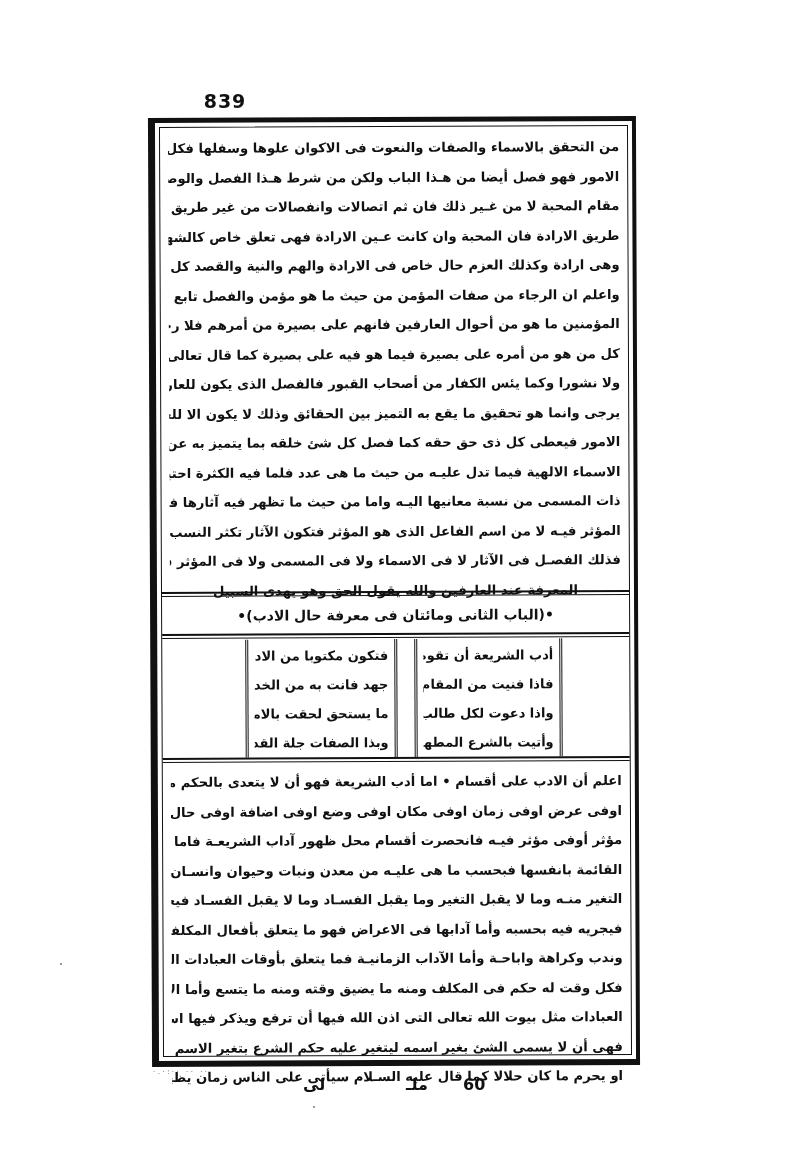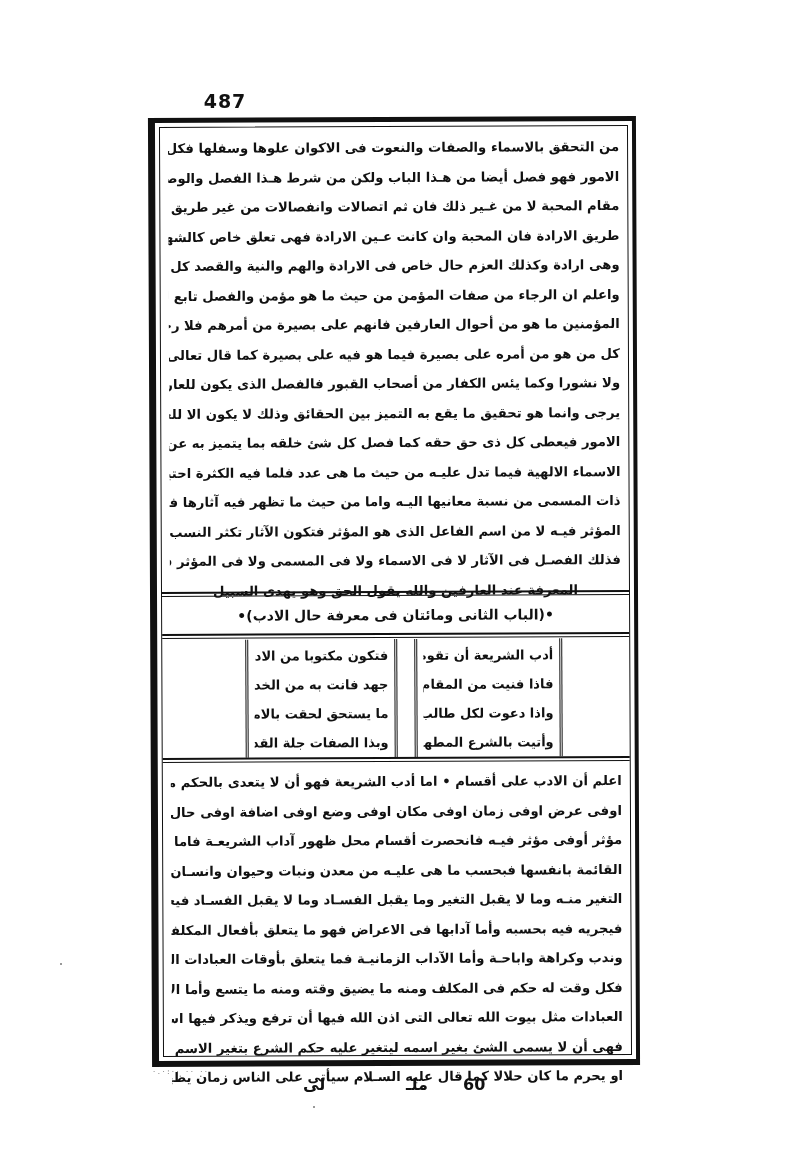--- a/index.html
+++ b/index.html
@@ -164,21 +164,21 @@
       position: absolute;
       width: 2px;
       height: 2px;
       background: #777;
       border-radius: 50%;
     }
   </style>
 </head>
 <body>
 
-<div class="page-number">487</div>
+<div class="page-number">839</div>
 
 <div class="frame">
   <div class="frame-inner">
 
     <div class="block-top text-block">
       <span class="line">من التحقق بالاسماء والصفات والنعوت فى الاكوان علوها وسفلها فكل ما فاتك من هـذه</span>
       <span class="line">الامور فهو فصل أيضا من هـذا الباب ولكن من شرط هـذا الفصل والوصل أن يكون من</span>
       <span class="line">مقام المحبة لا من غـير ذلك فان ثم اتصالات وانفصالات من غير طريق المحبة وان كانت من</span>
       <span class="line">طريق الارادة فان المحبة وان كانت عـين الارادة فهى تعلق خاص كالشهوة انها تعلق خاص</span>
       <span class="line">وهى ارادة وكذلك العزم حال خاص فى الارادة والهم والنية والقصد كل ذلك احوال للارادة</span>

